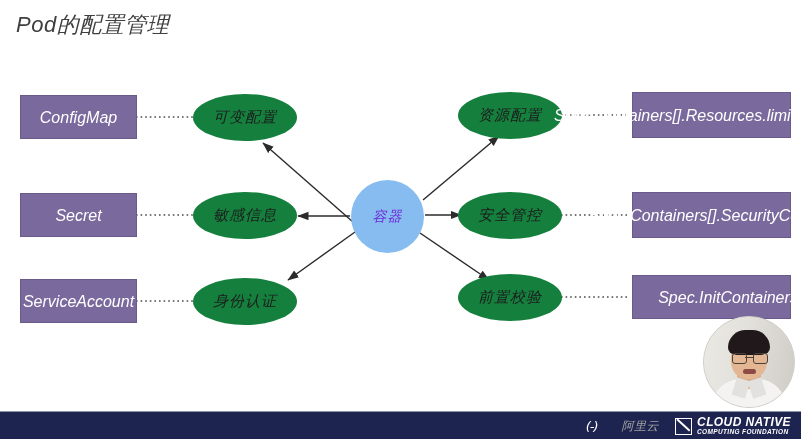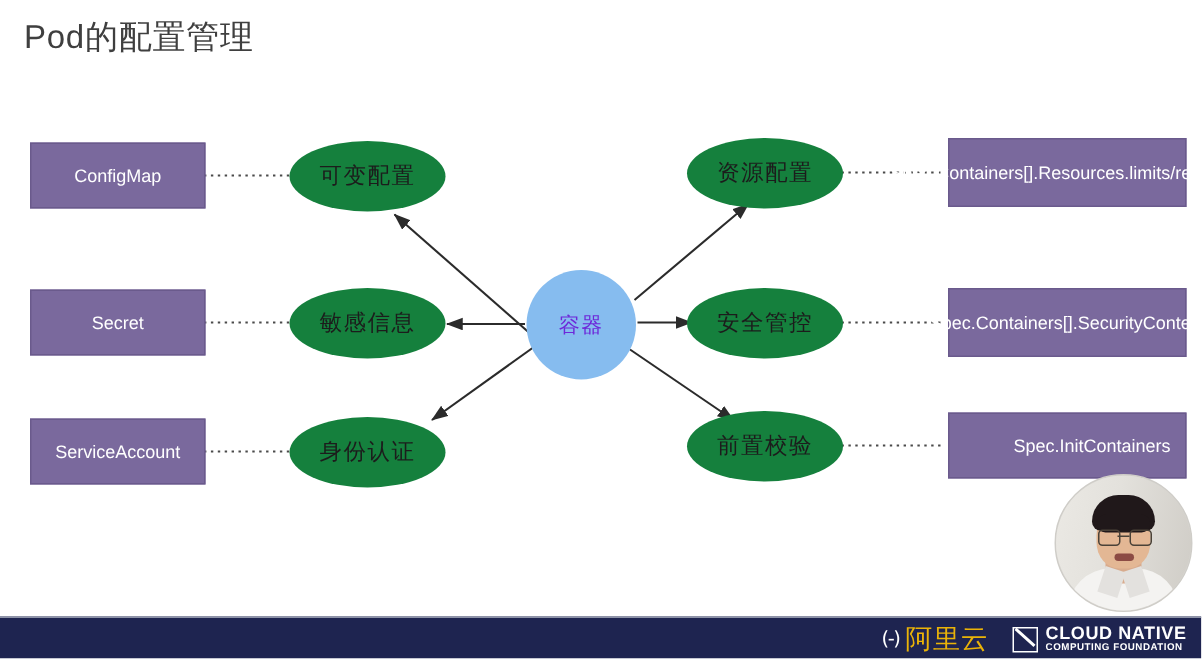--- a/index.html
+++ b/index.html
@@ -9,20 +9,21 @@
   }
   body {
     font-family: "Liberation Sans", sans-serif;
   }
   #slide {
     position: relative;
     width: 801px;
     height: 439px;
     background: #ffffff;
     overflow: hidden;
+    font-style: italic;
   }
   #slide-title {
     position: absolute;
     left: 16px;
     top: 10px;
     font-size: 22px;
     color: #3f3f3f;
     letter-spacing: 0.5px;
     white-space: nowrap;
   }
@@ -48,21 +49,21 @@
     display: flex;
     align-items: center;
     justify-content: center;
     text-align: center;
     box-sizing: border-box;
   }
 
   .rect-node {
     background: #7a699d;
     color: #ffffff;
-    font-size: 12px;
+    font-size: 16px;
     line-height: 17px;
     border: 1px solid #6a5a8c;
     padding: 2px 6px;
   }
 
   .ellipse-node {
     background: #15803d;
     color: #1c1c1c;
     border-radius: 50%;
     font-size: 15px;
@@ -155,23 +156,24 @@
     margin-right: 16px;
   }
   #ali-logo .mark {
     color: #ffffff;
     font-size: 13px;
     margin-right: 4px;
     font-family: "DejaVu Sans", sans-serif;
     letter-spacing: -1px;
   }
   #ali-logo .ali-text {
-    color: #eab308;
-    font-size: 18px;
+    color: #a3a3a3;
+    font-size: 12px;
     letter-spacing: 0.5px;
+    margin-left: 20px;
   }
   #cncf-logo {
     display: flex;
     align-items: center;
     margin-right: 10px;
   }
   #cncf-logo .cncf-mark {
     width: 15px;
     height: 15px;
     border: 1.6px solid #ffffff;

